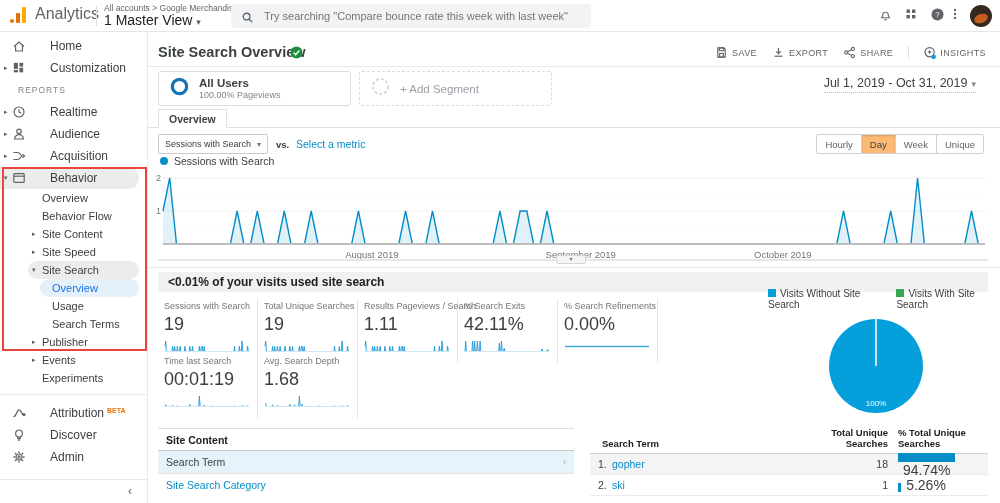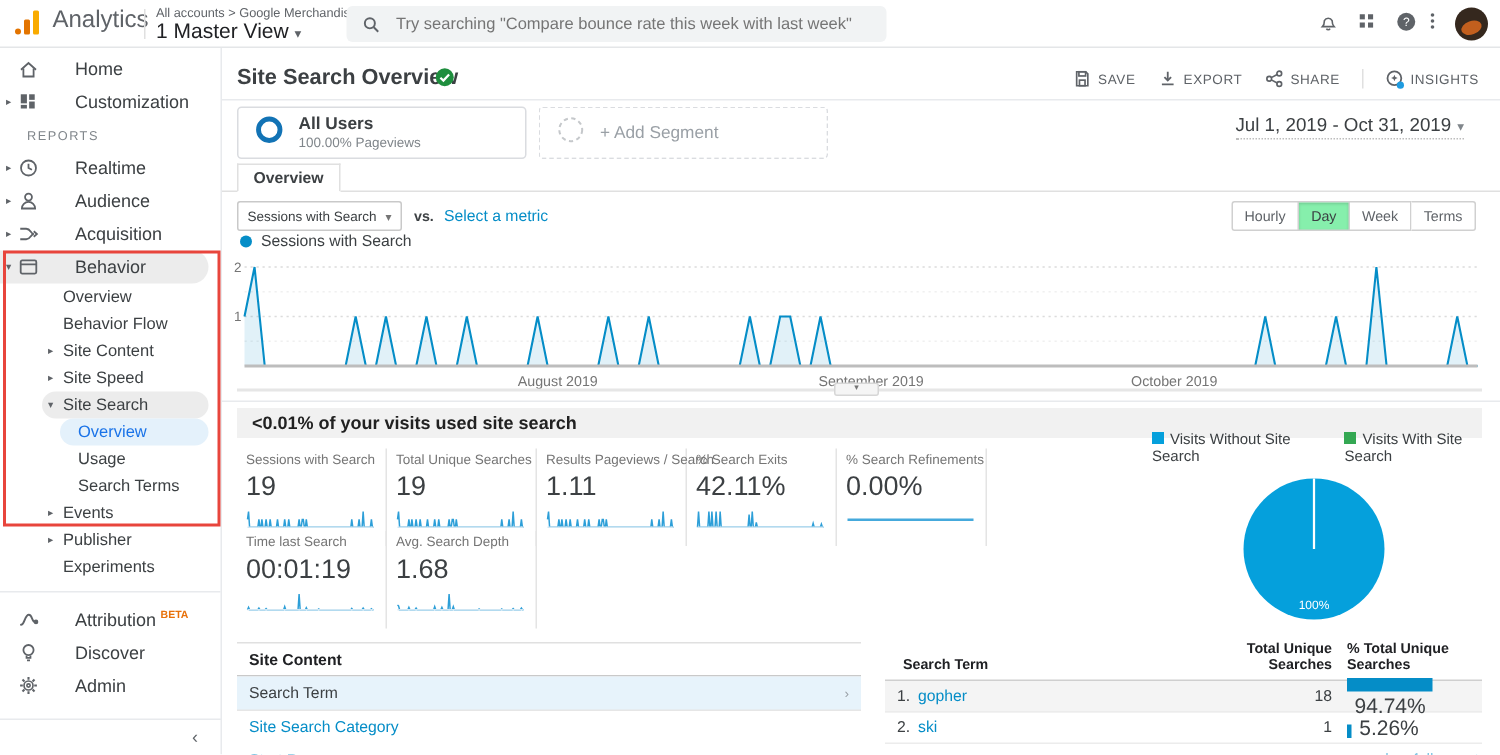--- a/index.html
+++ b/index.html
@@ -94,21 +94,21 @@
                      justify-content:space-between; padding:0 6px; cursor:pointer; }
   #metric-dropdown .caret { font-size:8px; color:#757575; }
   #vs-label { position:absolute; left:276px; top:139px; font-size:9.5px; font-weight:bold; color:#3c4043; }
   #select-metric { position:absolute; left:296px; top:138px; font-size:10.5px; color:#058dc7; cursor:pointer; }
   #granularity { position:absolute; right:16px; top:134px; display:flex; }
   .gbtn { height:20px; padding:0 8px; font-size:9.5px; color:#5f6368; background:#fff;
           border:1px solid #d0d0d0; border-left:none; cursor:pointer;
           font-family:"Liberation Sans",sans-serif; }
   .gbtn:first-child { border-left:1px solid #d0d0d0; border-radius:2px 0 0 2px; }
   .gbtn:last-child { border-radius:0 2px 2px 0; }
-  .gbtn.gsel { background:#86efac; color:#3c4043; box-shadow:inset 0 1px 2px rgba(0,0,0,.15); }
+  .gbtn.gsel { background:#fdba74; color:#3c4043; box-shadow:inset 0 1px 2px rgba(0,0,0,.15); }
   #chart-legend { position:absolute; left:160px; top:155px; display:flex; align-items:center;
                   gap:6px; font-size:10.5px; color:#3c4043; }
   #chart-legend .dot { width:8px; height:8px; border-radius:50%; background:#058dc7; }
 
   
   #chart-area { position:absolute; left:155px; top:169px; width:835px; height:78px; }
   #chart-xlabels { position:absolute; left:155px; top:249px; width:835px; height:12px; }
   #chart-xlabels div { position:absolute; width:90px; text-align:center; font-size:9.5px; color:#757575; }
   #scroll-strip { position:absolute; left:158px; top:259px; width:830px; border-top:2px solid #e6e6e6; }
   #scroll-handle { position:absolute; left:556px; top:255px; width:30px; height:9px;
@@ -301,25 +301,25 @@
         <span class="nav-label">Overview</span>
       </div>
       <div class="nav-row lvl2">
         <span class="nav-label">Usage</span>
       </div>
       <div class="nav-row lvl2">
         <span class="nav-label">Search Terms</span>
       </div>
       <div class="nav-row lvl1">
         <span class="arrow">▸</span>
+        <span class="nav-label">Publisher</span>
+      </div>
+      <div class="nav-row lvl1">
+        <span class="arrow">▸</span>
         <span class="nav-label">Events</span>
-      </div>
-      <div class="nav-row lvl1">
-        <span class="arrow">▸</span>
-        <span class="nav-label">Publisher</span>
       </div>
       <div class="nav-row lvl1">
         <span class="nav-label">Experiments</span>
       </div>
       <div class="nav-divider"></div>
       <div class="nav-row lvl0">
         <span class="nav-icon">
           <svg viewBox="0 0 14 14" width="14" height="14" fill="none" stroke="currentColor" stroke-width="1.3" stroke-linecap="round">
             <path d="M2 10.5 C4.5 10.5 4.5 3.8 7.2 3.8 C10 3.8 8.8 9.5 12 8.6"></path>
             <circle cx="12" cy="8.6" r="0.9" fill="currentColor"></circle>
@@ -437,21 +437,21 @@
 <div id="metric-dropdown">
   <span>Sessions with Search</span>
   <span class="caret">▾</span>
 </div>
 <span id="vs-label">vs.</span>
 <span id="select-metric">Select a metric</span>
 <div id="granularity">
     <button class="gbtn">Hourly</button>
     <button class="gbtn gsel">Day</button>
     <button class="gbtn">Week</button>
-    <button class="gbtn">Terms</button>
+    <button class="gbtn">Unique</button>
   </div>
 <div id="chart-legend">
   <span class="dot"></span>
   <span>Sessions with Search</span>
 </div>
 
 <div id="chart-area"><svg width="835" height="78" viewBox="0 0 835 78">
       <line x1="8" y1="58.5" x2="830" y2="58.5" stroke="#f0f0f0" stroke-width="1" stroke-dasharray="1.5,2.5"></line>
       <line x1="8" y1="25.5" x2="830" y2="25.5" stroke="#f0f0f0" stroke-width="1" stroke-dasharray="1.5,2.5"></line>
       <line x1="8" y1="42" x2="830" y2="42" stroke="#dcdcdc" stroke-width="1" stroke-dasharray="1.5,2.5"></line>

